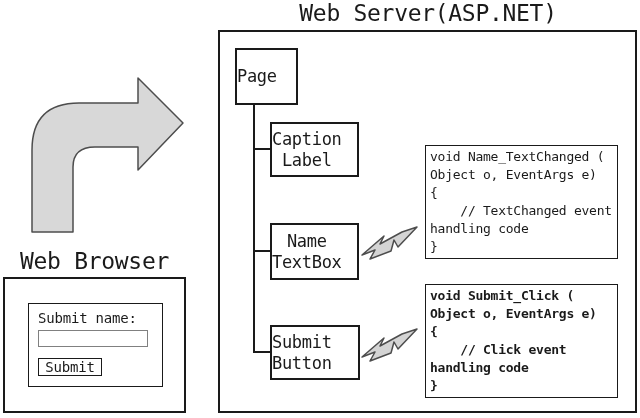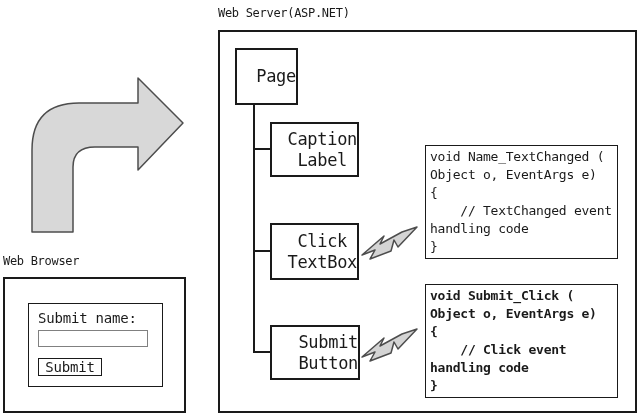--- a/index.html
+++ b/index.html
@@ -4,25 +4,25 @@
 <style>
   html,body { margin:0; padding:0; }
   body {
     width:640px; height:418px;
     background:#ffffff;
     font-family:"DejaVu Sans Mono","Liberation Mono",monospace;
     color:#1a1a1a;
     position:relative; overflow:hidden;
   }
   .abs { position:absolute; box-sizing:border-box; }
-  .caption { text-align:left; font-size:12px; line-height:20px; letter-spacing:-0.3px; }
+  .caption { text-align:center; font-size:23px; line-height:20px; letter-spacing:-0.3px; }
   .frame { border:2px solid #1a1a1a; background:#fff; }
   .node {
     border:2px solid #1a1a1a; background:#fff;
-    display:flex; align-items:center; justify-content:flex-end;
+    display:flex; align-items:center; justify-content:flex-start;
     font-size:17px; line-height:21px; letter-spacing:-0.3px;
     text-align:center;
   }
   .node-label { white-space:pre-line; }
   .vline,.hline { background:#1a1a1a; }
   .codebox { border:1.5px solid #1a1a1a; background:#fff; padding:2px 16px 0 4px; }
   .codebox pre {
     margin:0; font-family:inherit;
     font-size:13px; line-height:18px; letter-spacing:-0.25px;
     white-space:pre;
@@ -55,21 +55,21 @@
 <div class="abs node" style="left:235px; top:48px; width:63px; height:57px;">
   <span class="node-label">Page</span>
 </div>
 
 <div class="abs node" style="left:270px; top:122px; width:89px; height:55px;">
   <span class="node-label">Caption
 Label</span>
 </div>
 
 <div class="abs node" style="left:270px; top:223px; width:89px; height:57px;">
-  <span class="node-label">Click
+  <span class="node-label">Name
 TextBox</span>
 </div>
 
 <div class="abs node" style="left:270px; top:325px; width:90px; height:55px;">
   <span class="node-label">Submit
 Button</span>
 </div>
 
 <svg class="abs" style="left:360px; top:225px;" width="58" height="36" viewBox="0 0 58 36">
   <polygon class="shape" points="2,30 24,11 20,19 42,7 57,2 38,22 34,15 31,26 10,34 15,25" fill="#d4d4d4"></polygon>

